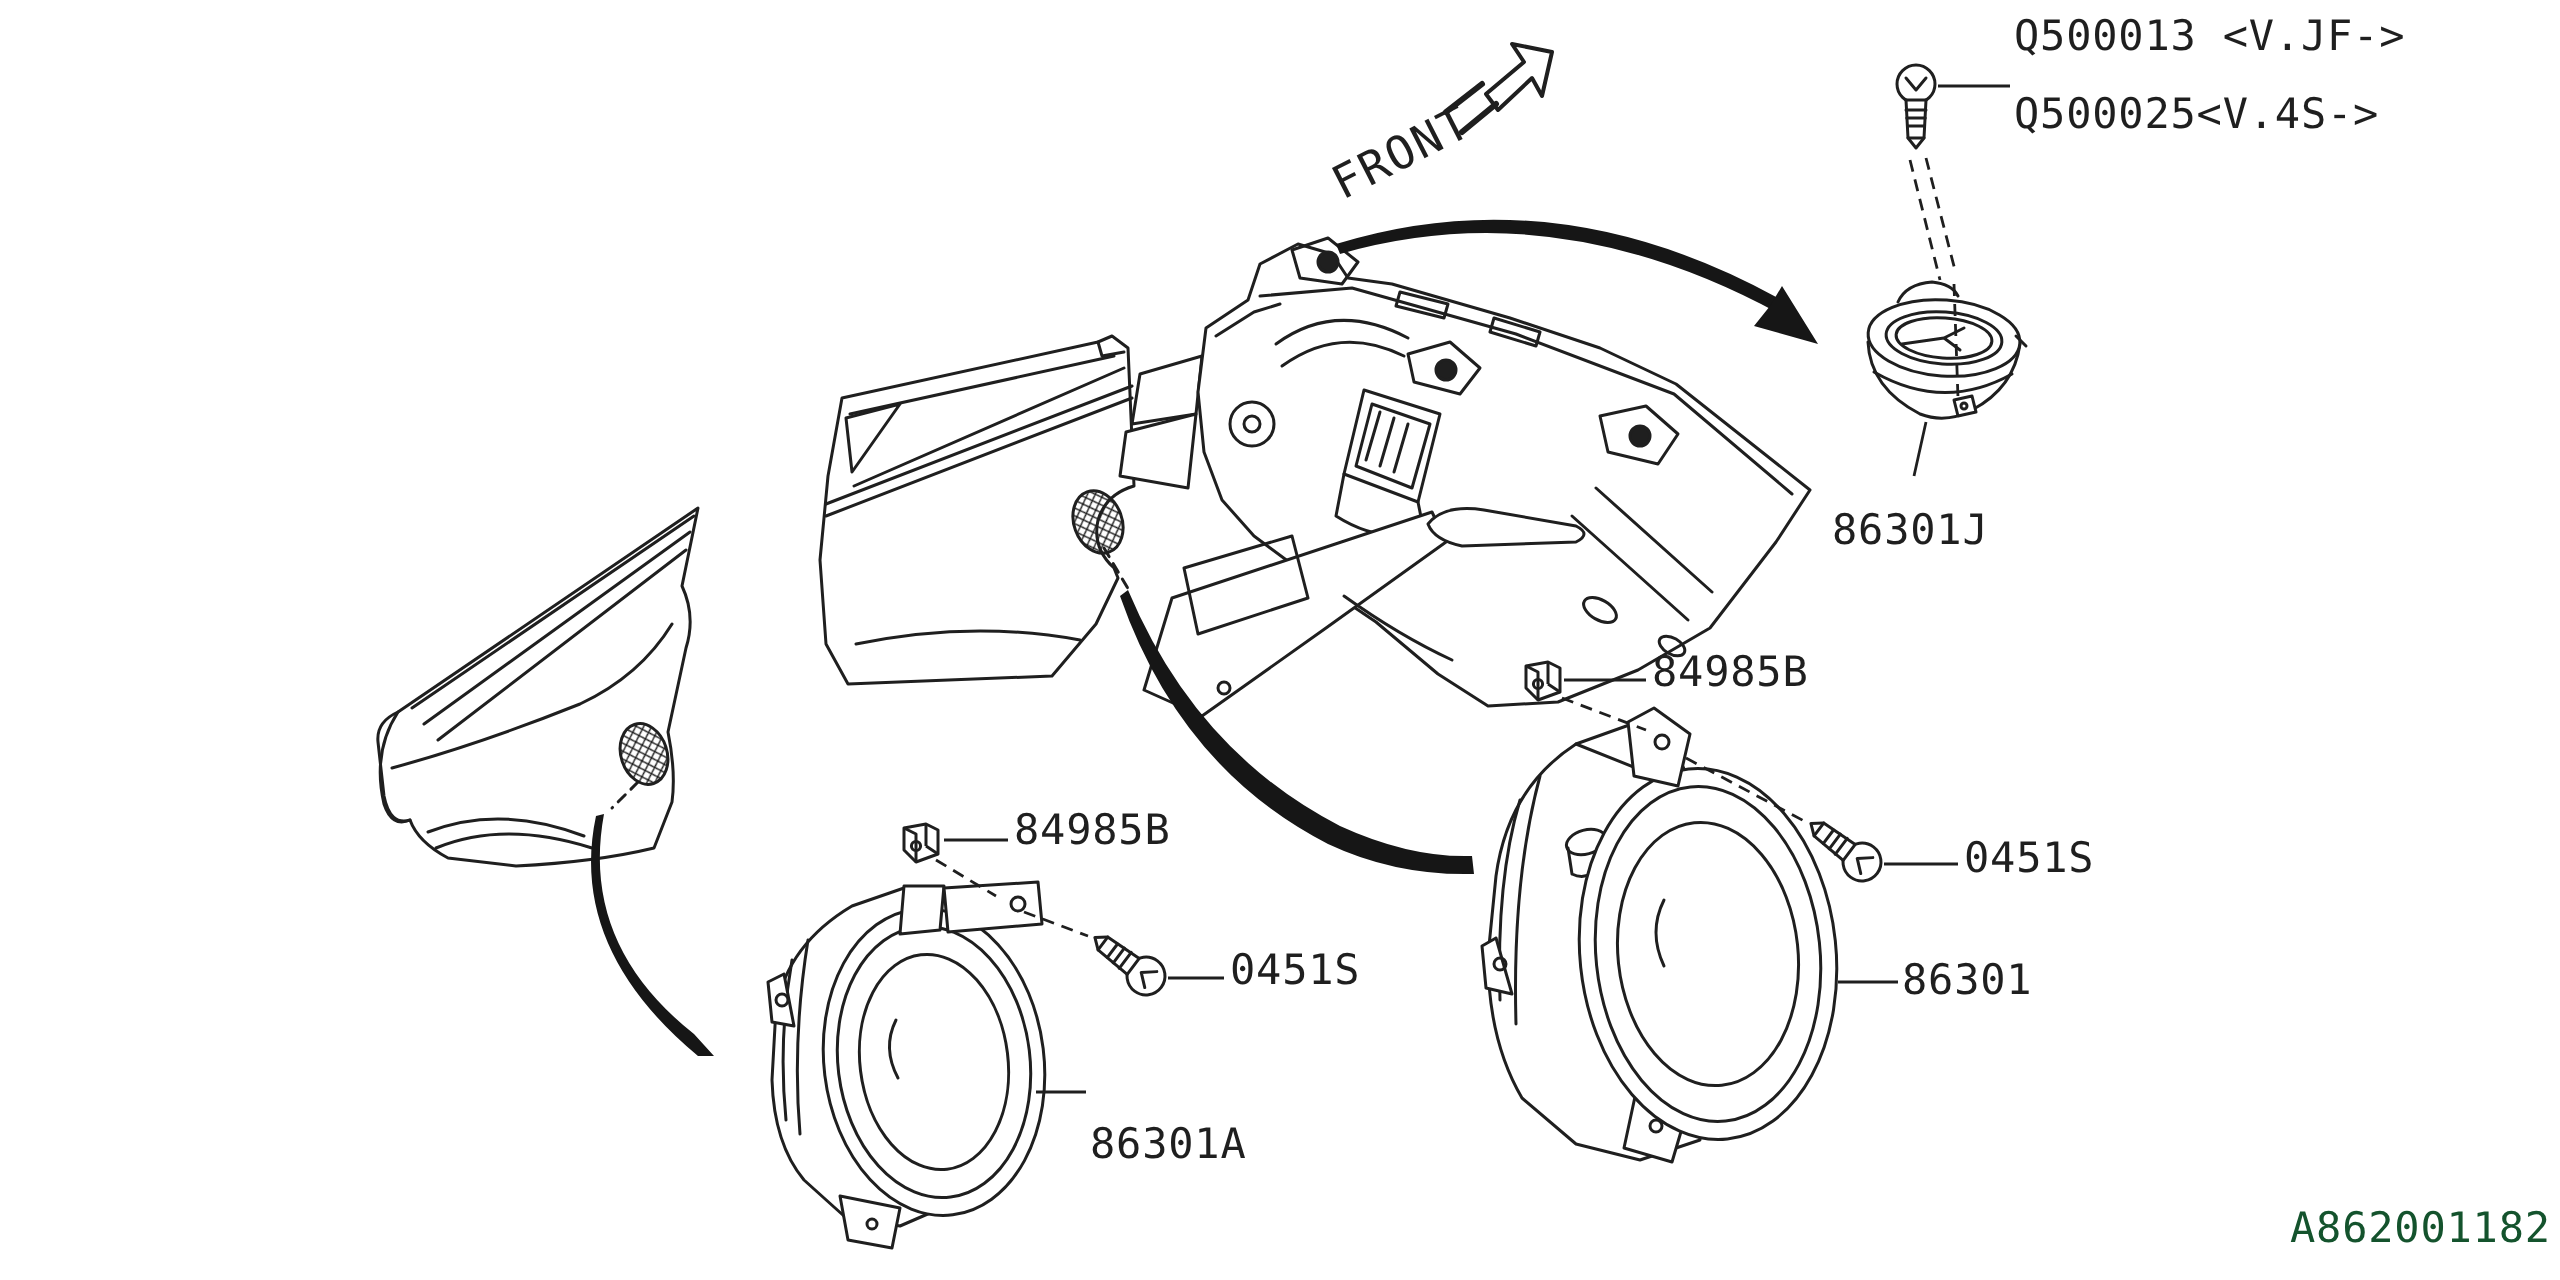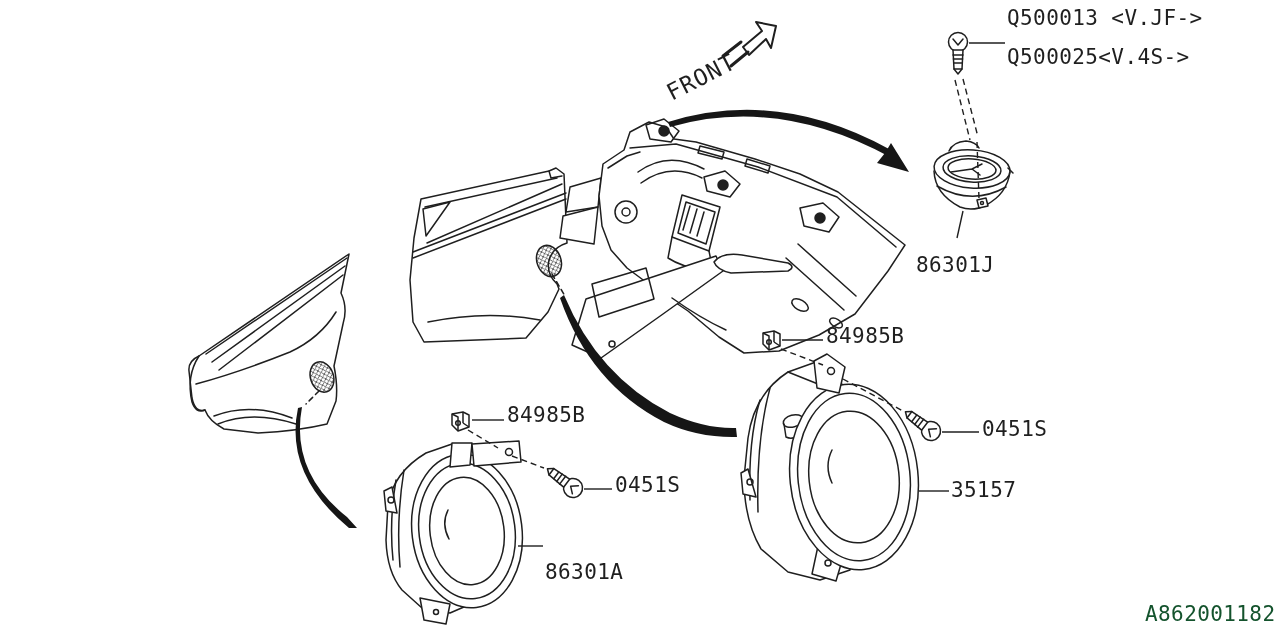--- a/index.html
+++ b/index.html
@@ -216,19 +216,19 @@
   </g>
 </svg>
 
   <div class="front-lbl">FRONT</div>
 
   <div class="lbl" style="left:1007px;top:7px;">Q500013 &lt;V.JF-&gt;</div>
   <div class="lbl" style="left:1007px;top:46px;">Q500025&lt;V.4S-&gt;</div>
   <div class="lbl" style="left:916px;top:238px;margin-top:16px;">86301J</div>
   <div class="lbl" style="left:826px;top:325px;">84985B</div>
   <div class="lbl" style="left:982px;top:418px;">0451S</div>
-  <div class="lbl" style="left:951px;top:479px;">35157</div>
+  <div class="lbl" style="left:951px;top:479px;">86301</div>
   <div class="lbl" style="left:507px;top:404px;">84985B</div>
   <div class="lbl" style="left:615px;top:474px;">0451S</div>
   <div class="lbl" style="left:545px;top:561px;">86301A</div>
 
   <div class="code-lbl">A862001182</div>
 </div>
 
 </body></html>

